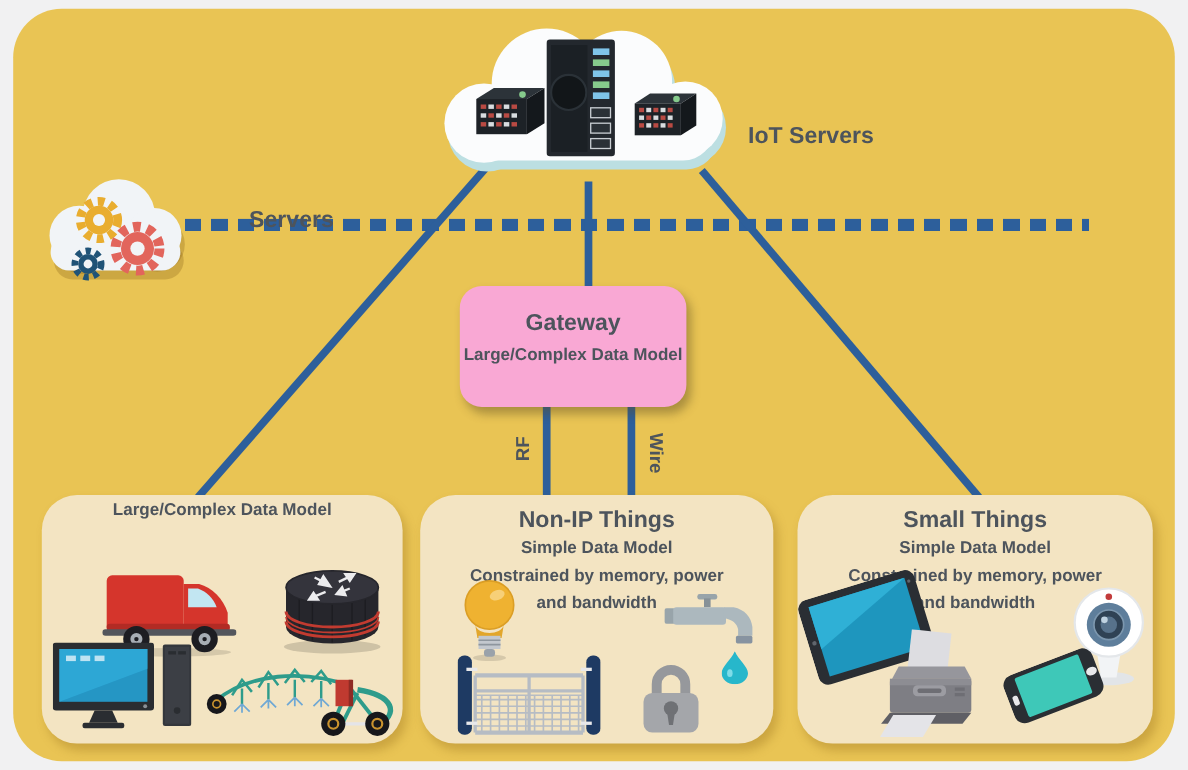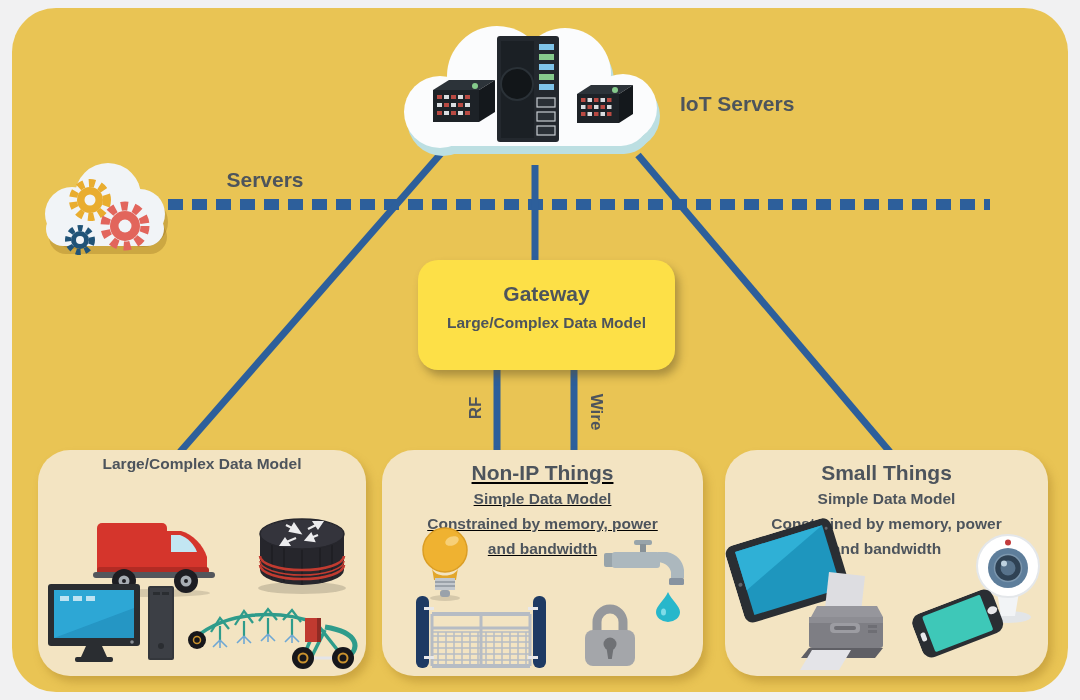--- a/index.html
+++ b/index.html
@@ -7,28 +7,28 @@
     position:relative;width:1080px;height:700px;overflow:hidden;
     background:#F1F1F2;
     font-family:"Liberation Sans","DejaVu Sans",sans-serif;
   }
   .panel{
     position:absolute;left:12px;top:8px;width:1056px;height:684px;
     background:#E9C454;border-radius:44px;
   }
   .abs{position:absolute;}
   .slate{color:#4D545C;font-weight:bold;}
-  .big-label{font-size:21px;}
+  .big-label{font-size:21px;margin-top:20px;}
   .dashed-line{
     position:absolute;left:168px;top:199px;width:822px;height:11px;
     background:repeating-linear-gradient(90deg,#2D5F9B 0 15px,transparent 15px 24px);
   }
   .gateway{
-    position:absolute;left:418px;top:260px;width:257px;height:110px;
-    background:#fde047;border-radius:20px;text-align:center;
+    position:absolute;left:418px;top:260px;width:206px;height:110px;
+    background:#f9a8d4;border-radius:20px;text-align:center;
     box-shadow:4px 6px 9px rgba(95,80,35,.45);z-index:3;
   }
   .gateway .gw-title{margin-top:22px;font-size:21px;}
   .gateway .gw-sub{margin-top:8px;font-size:15.5px;}
   .thing-box{
     position:absolute;top:450px;height:226px;background:#F3E4C2;border-radius:32px;
     box-shadow:4px 6px 9px rgba(150,110,30,.35);text-align:center;z-index:2;
   }
   .thing-box .bx-title{margin-top:11px;font-size:21px;}
   .thing-box .bx-line{margin-top:4px;font-size:15.5px;line-height:1.35;}
@@ -268,21 +268,21 @@
       <line x1="118" y1="62" x2="158" y2="62" stroke="#E4E4E8" stroke-width="3"></line>
       <rect x="120" y="22" width="15" height="24" fill="#C03A30"></rect>
         <rect x="132" y="22" width="4" height="24" fill="#8F2B24"></rect>
       <circle cx="118" cy="62" r="11" fill="#17171B"></circle>
         <circle cx="118" cy="62" r="4.5" fill="none" stroke="#C9922E" stroke-width="2"></circle>
       <circle cx="158" cy="62" r="11" fill="#17171B"></circle>
         <circle cx="158" cy="62" r="4.5" fill="none" stroke="#C9922E" stroke-width="2"></circle>
     </svg>
   </div>
 
-  <div class="thing-box" style="left:382px;width:321px;text-decoration:underline;">
+  <div class="thing-box" style="left:382px;width:321px;">
     <div class="slate bx-title">Non-IP Things</div>
     <div class="slate bx-line">Simple Data Model</div>
     <div class="slate bx-line">Constrained by memory, power</div>
     <div class="slate bx-line">and bandwidth</div>
 
     <svg class="icon" style="left:38px;top:77px;" width="50" height="74" viewBox="0 0 50 74">
       <ellipse cx="25" cy="71" rx="15" ry="3" fill="rgba(0,0,0,0.12)"></ellipse>
       <circle cx="25" cy="23" r="22" fill="#EFB231" stroke="#DB9E25" stroke-width="1.5"></circle>
       <ellipse cx="32" cy="14" rx="7" ry="4.5" fill="#F7D078" transform="rotate(-20 32 14)"></ellipse>
       <path d="M12,41 C14,51 36,51 38,41 L36,53 L14,53 Z" fill="#E2A62B"></path>

